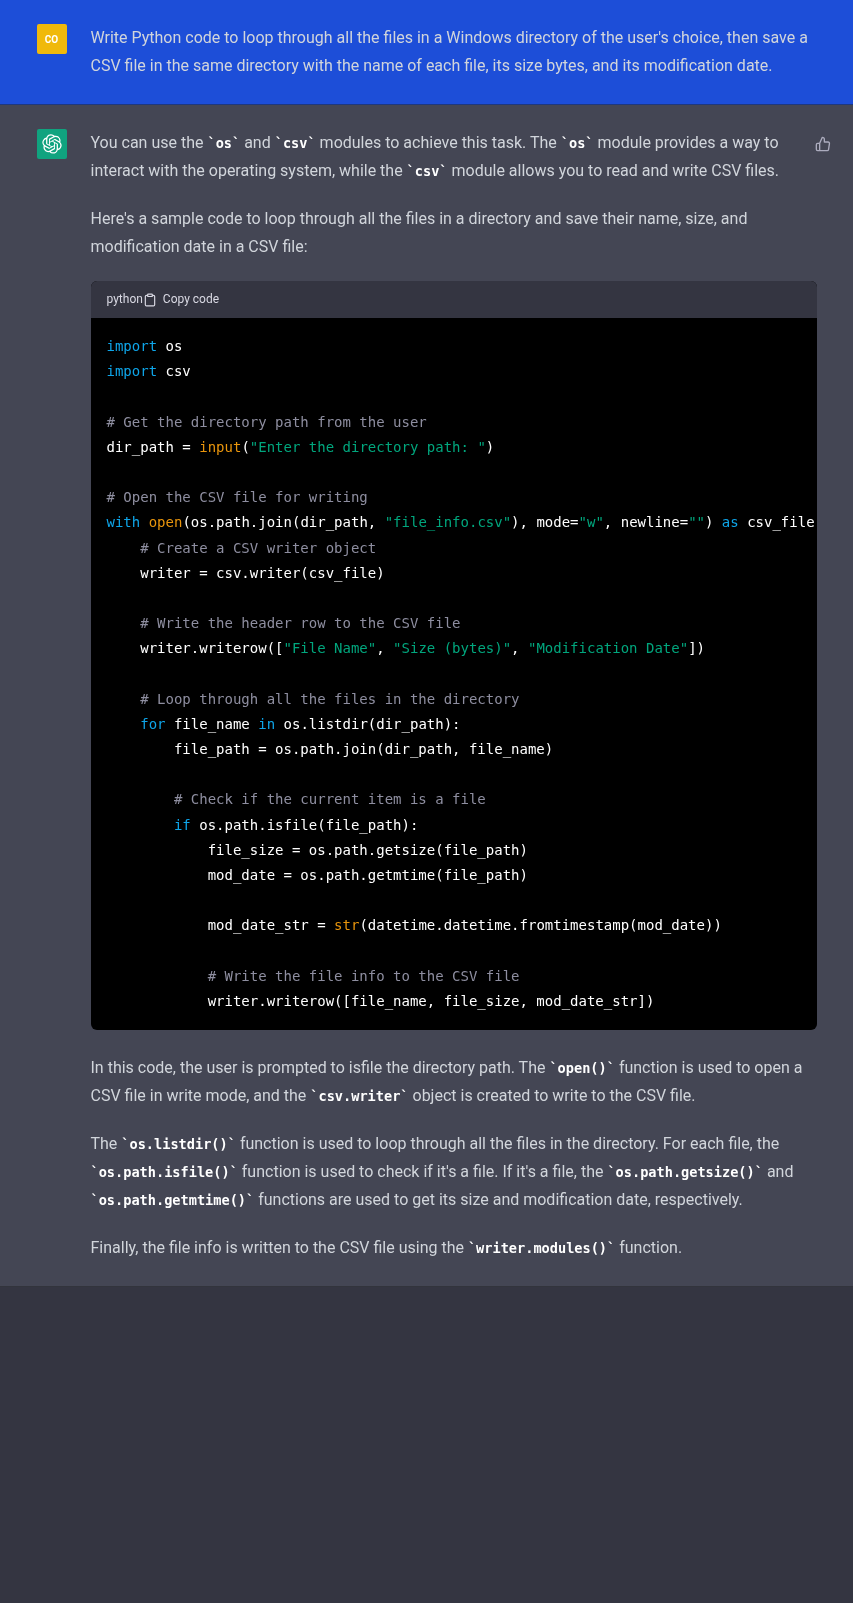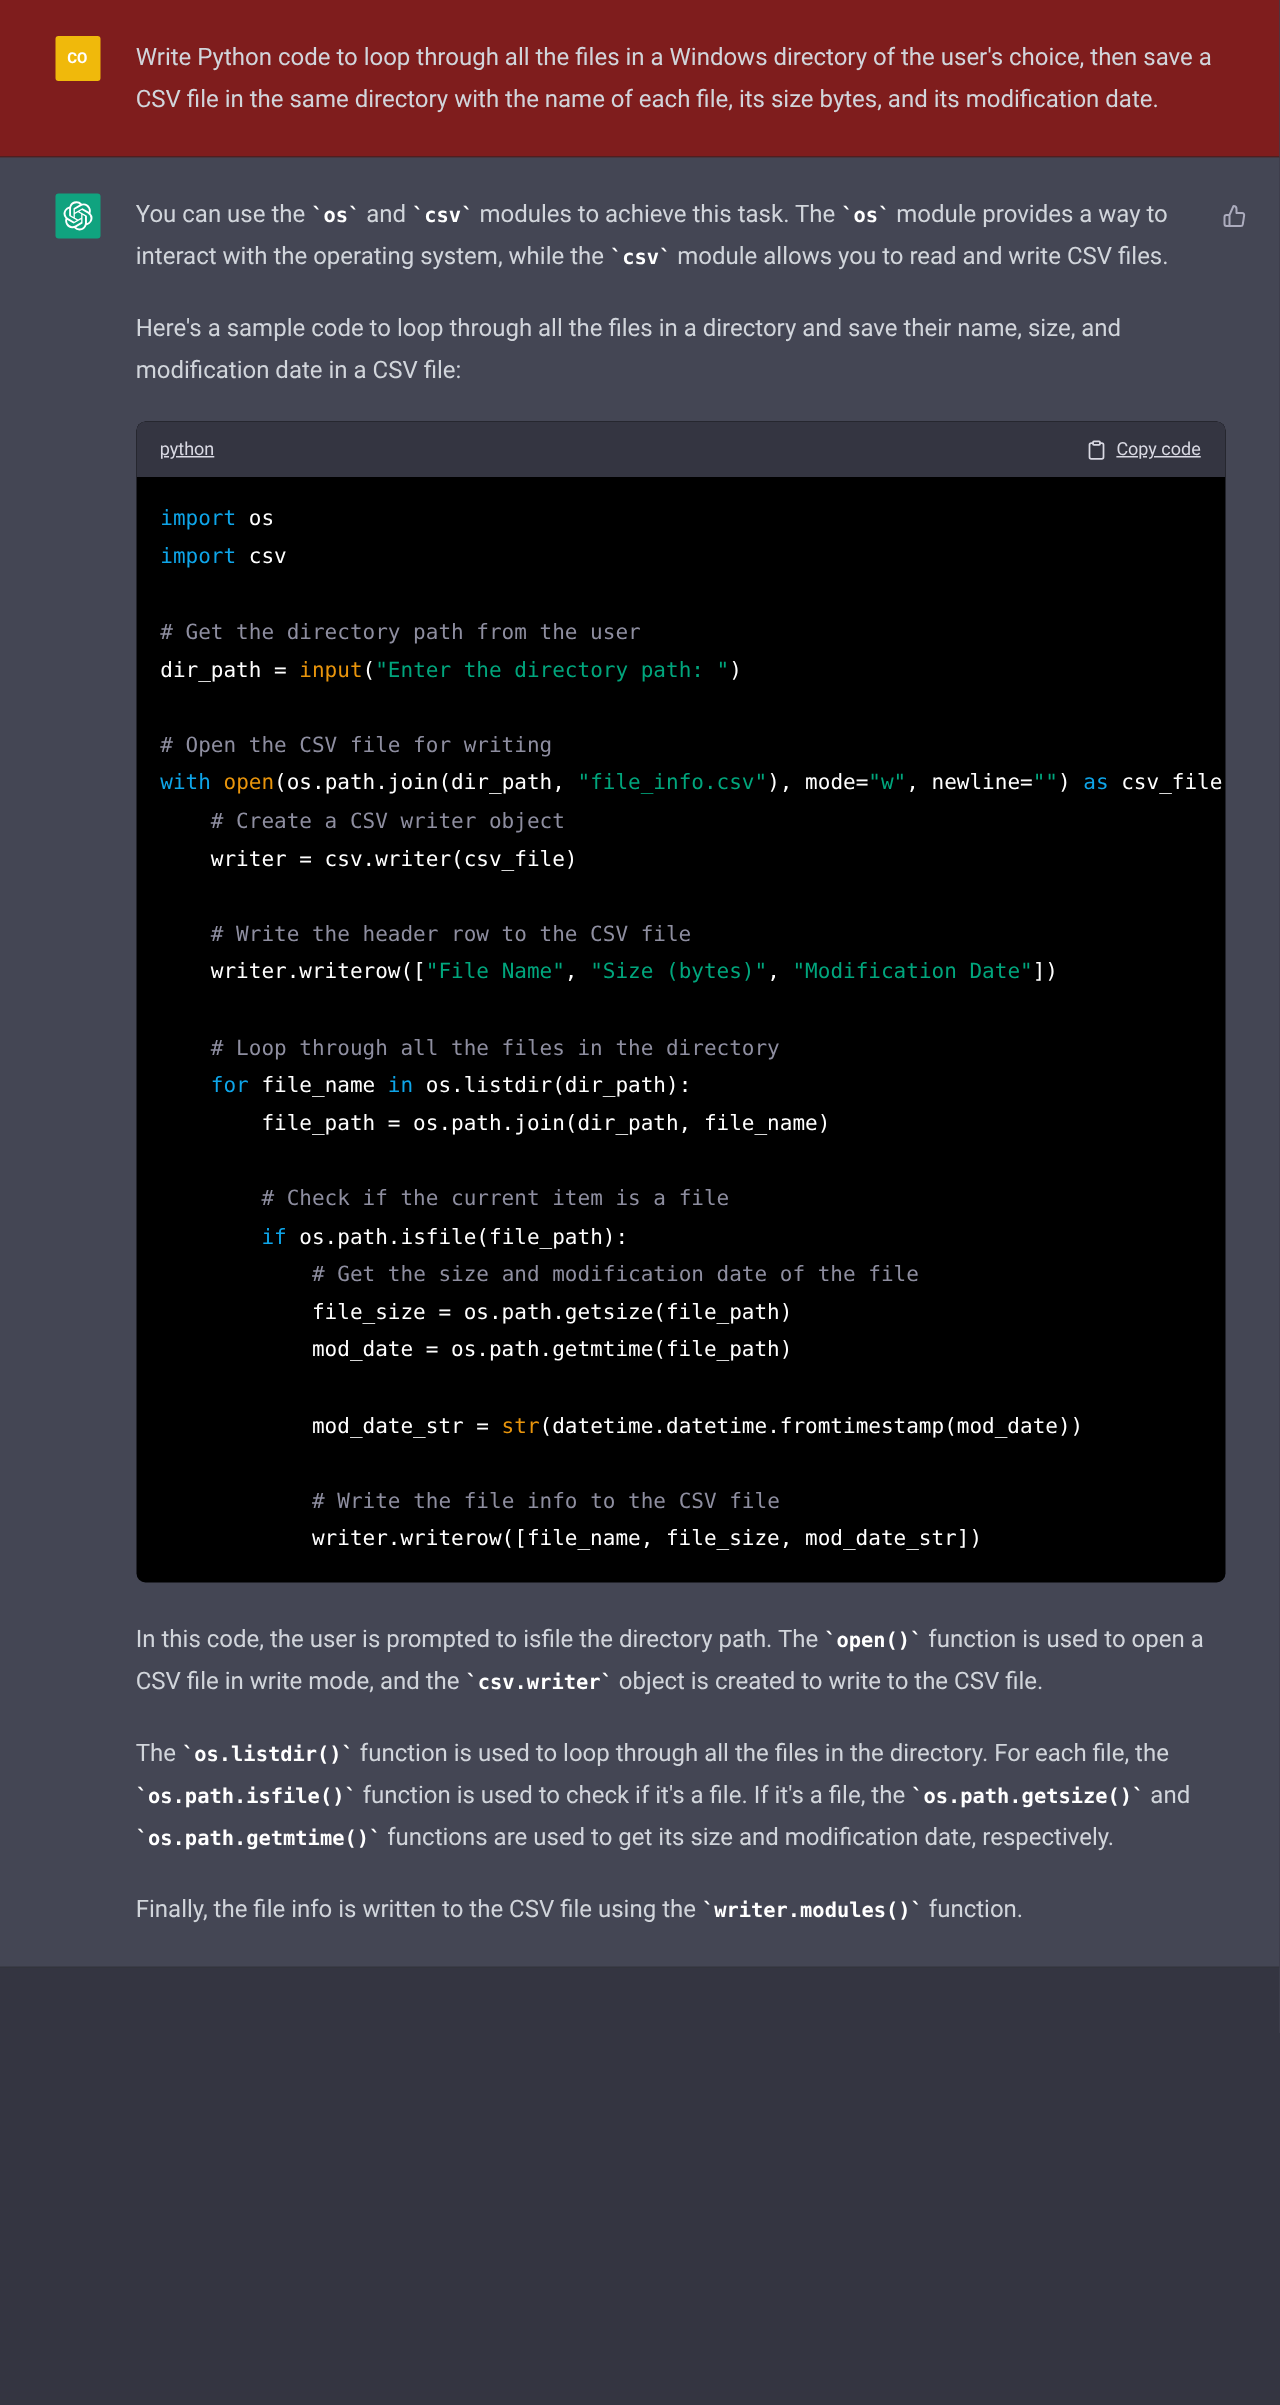--- a/index.html
+++ b/index.html
@@ -6,21 +6,21 @@
   body {
     background: #343541;
     font-family: -apple-system, BlinkMacSystemFont, "Segoe UI", Roboto, sans-serif;
     color: #d1d5db;
     width: 853px;
   }
   .message {
     border-bottom: 1px solid rgba(32,33,35,.5);
   }
   .user-message {
-    background: #7f1d1d;
+    background: #1d4ed8;
     padding: 24px 4px;
   }
   .assistant-message {
     background: #444654;
     padding: 24px 0;
   }
   .message-inner {
     display: flex;
     padding: 0 20px;
     gap: 24px;
@@ -68,26 +68,25 @@
   }
   .codeblock {
     background: #000;
     border-radius: 6px;
     margin-bottom: 24px;
     overflow: hidden;
   }
   .codeblock-header {
     background: #343541;
     display: flex;
-    justify-content: space-between;
+    justify-content: flex-start;
     align-items: center;
     padding: 8px 16px;
     font-size: 12px;
     color: #d9d9e3;
-    text-decoration: underline;
   }
   .copy-btn {
     display: flex;
     align-items: center;
     gap: 6px;
     cursor: pointer;
     color: #d9d9e3;
   }
   .copy-btn svg { width: 14px; height: 14px; }
   .codeblock pre {
@@ -168,21 +167,20 @@
 
     <span class="tok-cmt"># Write the header row to the CSV file</span>
     writer.writerow([<span class="tok-str">"File Name"</span>, <span class="tok-str">"Size (bytes)"</span>, <span class="tok-str">"Modification Date"</span>])
 
     <span class="tok-cmt"># Loop through all the files in the directory</span>
     <span class="tok-kw">for</span> file_name <span class="tok-kw">in</span> os.listdir(dir_path):
         file_path = os.path.join(dir_path, file_name)
 
         <span class="tok-cmt"># Check if the current item is a file</span>
         <span class="tok-kw">if</span> os.path.isfile(file_path):
-            <span class="tok-cmt"># Get the size and modification date of the file</span>
             file_size = os.path.getsize(file_path)
             mod_date = os.path.getmtime(file_path)
 
             mod_date_str = <span class="tok-bi">str</span>(datetime.datetime.fromtimestamp(mod_date))
 
             <span class="tok-cmt"># Write the file info to the CSV file</span>
             writer.writerow([file_name, file_size, mod_date_str])
 </pre>
       </div>
 

